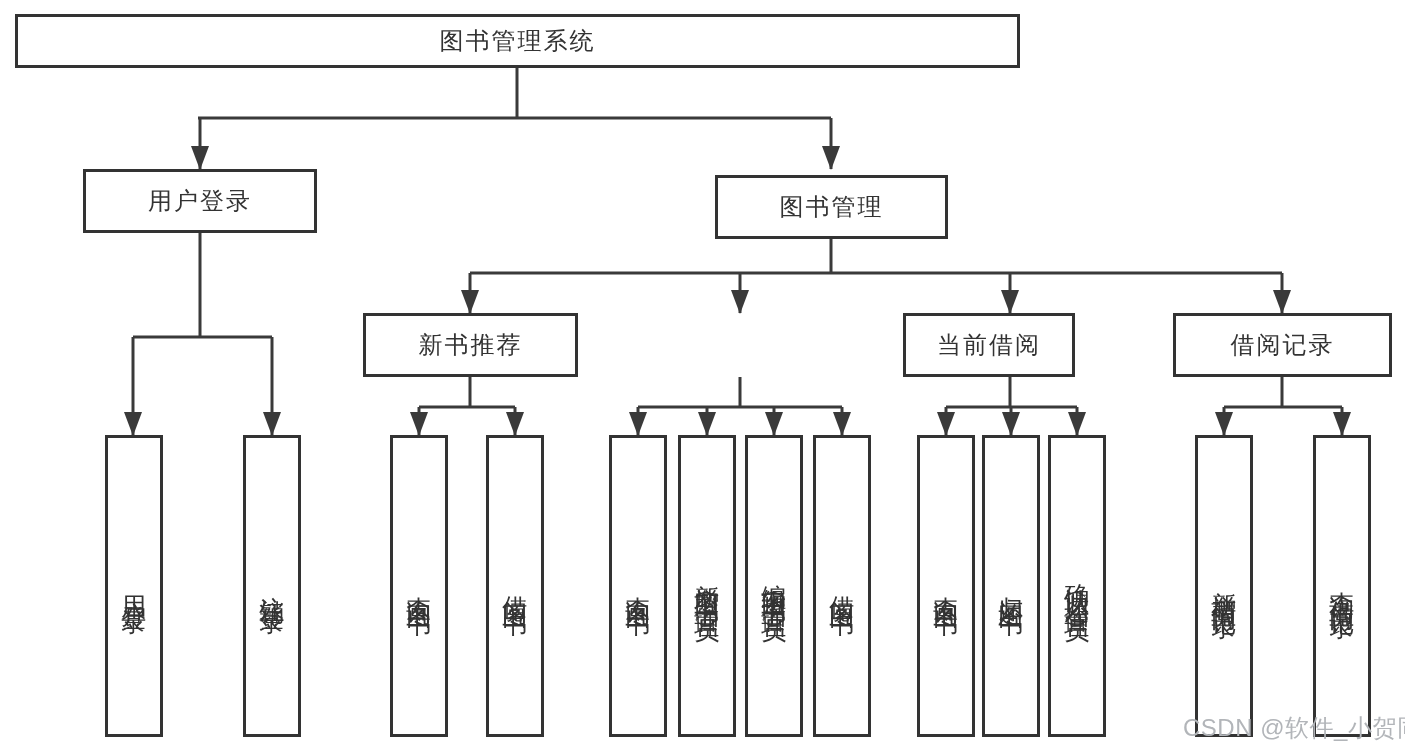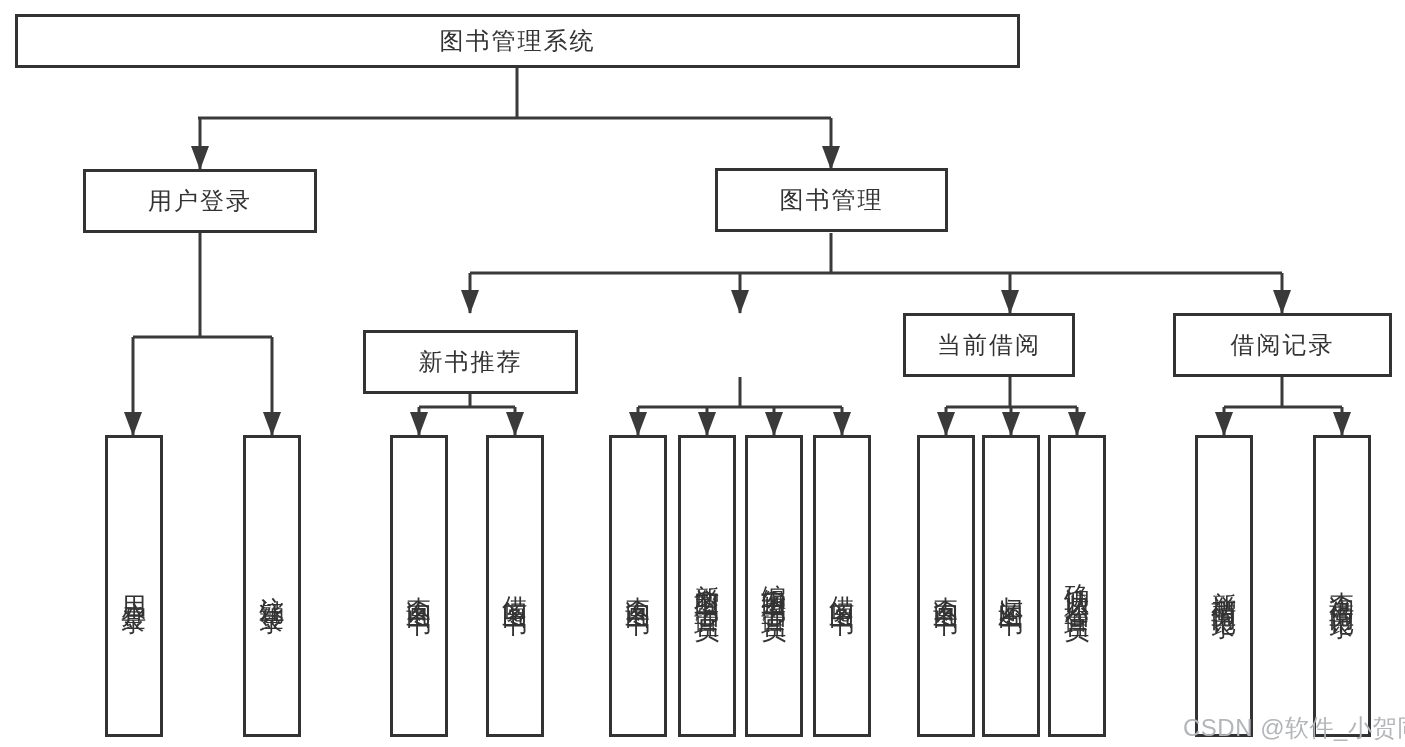--- a/index.html
+++ b/index.html
@@ -68,25 +68,25 @@
     </g>
   </svg>
 
   <div class="node hnode" style="left:15px;top:14px;width:1005px;height:54px">
     <span>图书管理系统</span>
   </div>
 
   <div class="node hnode" style="left:83px;top:169px;width:234px;height:64px">
     <span>用户登录</span>
   </div>
-  <div class="node hnode" style="left:715px;top:168px;width:233px;height:64px">
+  <div class="node hnode" style="left:715px;top:175px;width:233px;height:64px">
     <span>图书管理</span>
   </div>
 
-  <div class="node hnode" style="left:363px;top:330px;width:215px;height:64px">
+  <div class="node hnode" style="left:363px;top:313px;width:215px;height:64px">
     <span>新书推荐</span>
   </div>
   <div class="node hnode" style="left:903px;top:313px;width:172px;height:64px">
     <span>当前借阅</span>
   </div>
   <div class="node hnode" style="left:1173px;top:313px;width:219px;height:64px">
     <span>借阅记录</span>
   </div>
 
   <div class="node vnode" style="left:105px">

